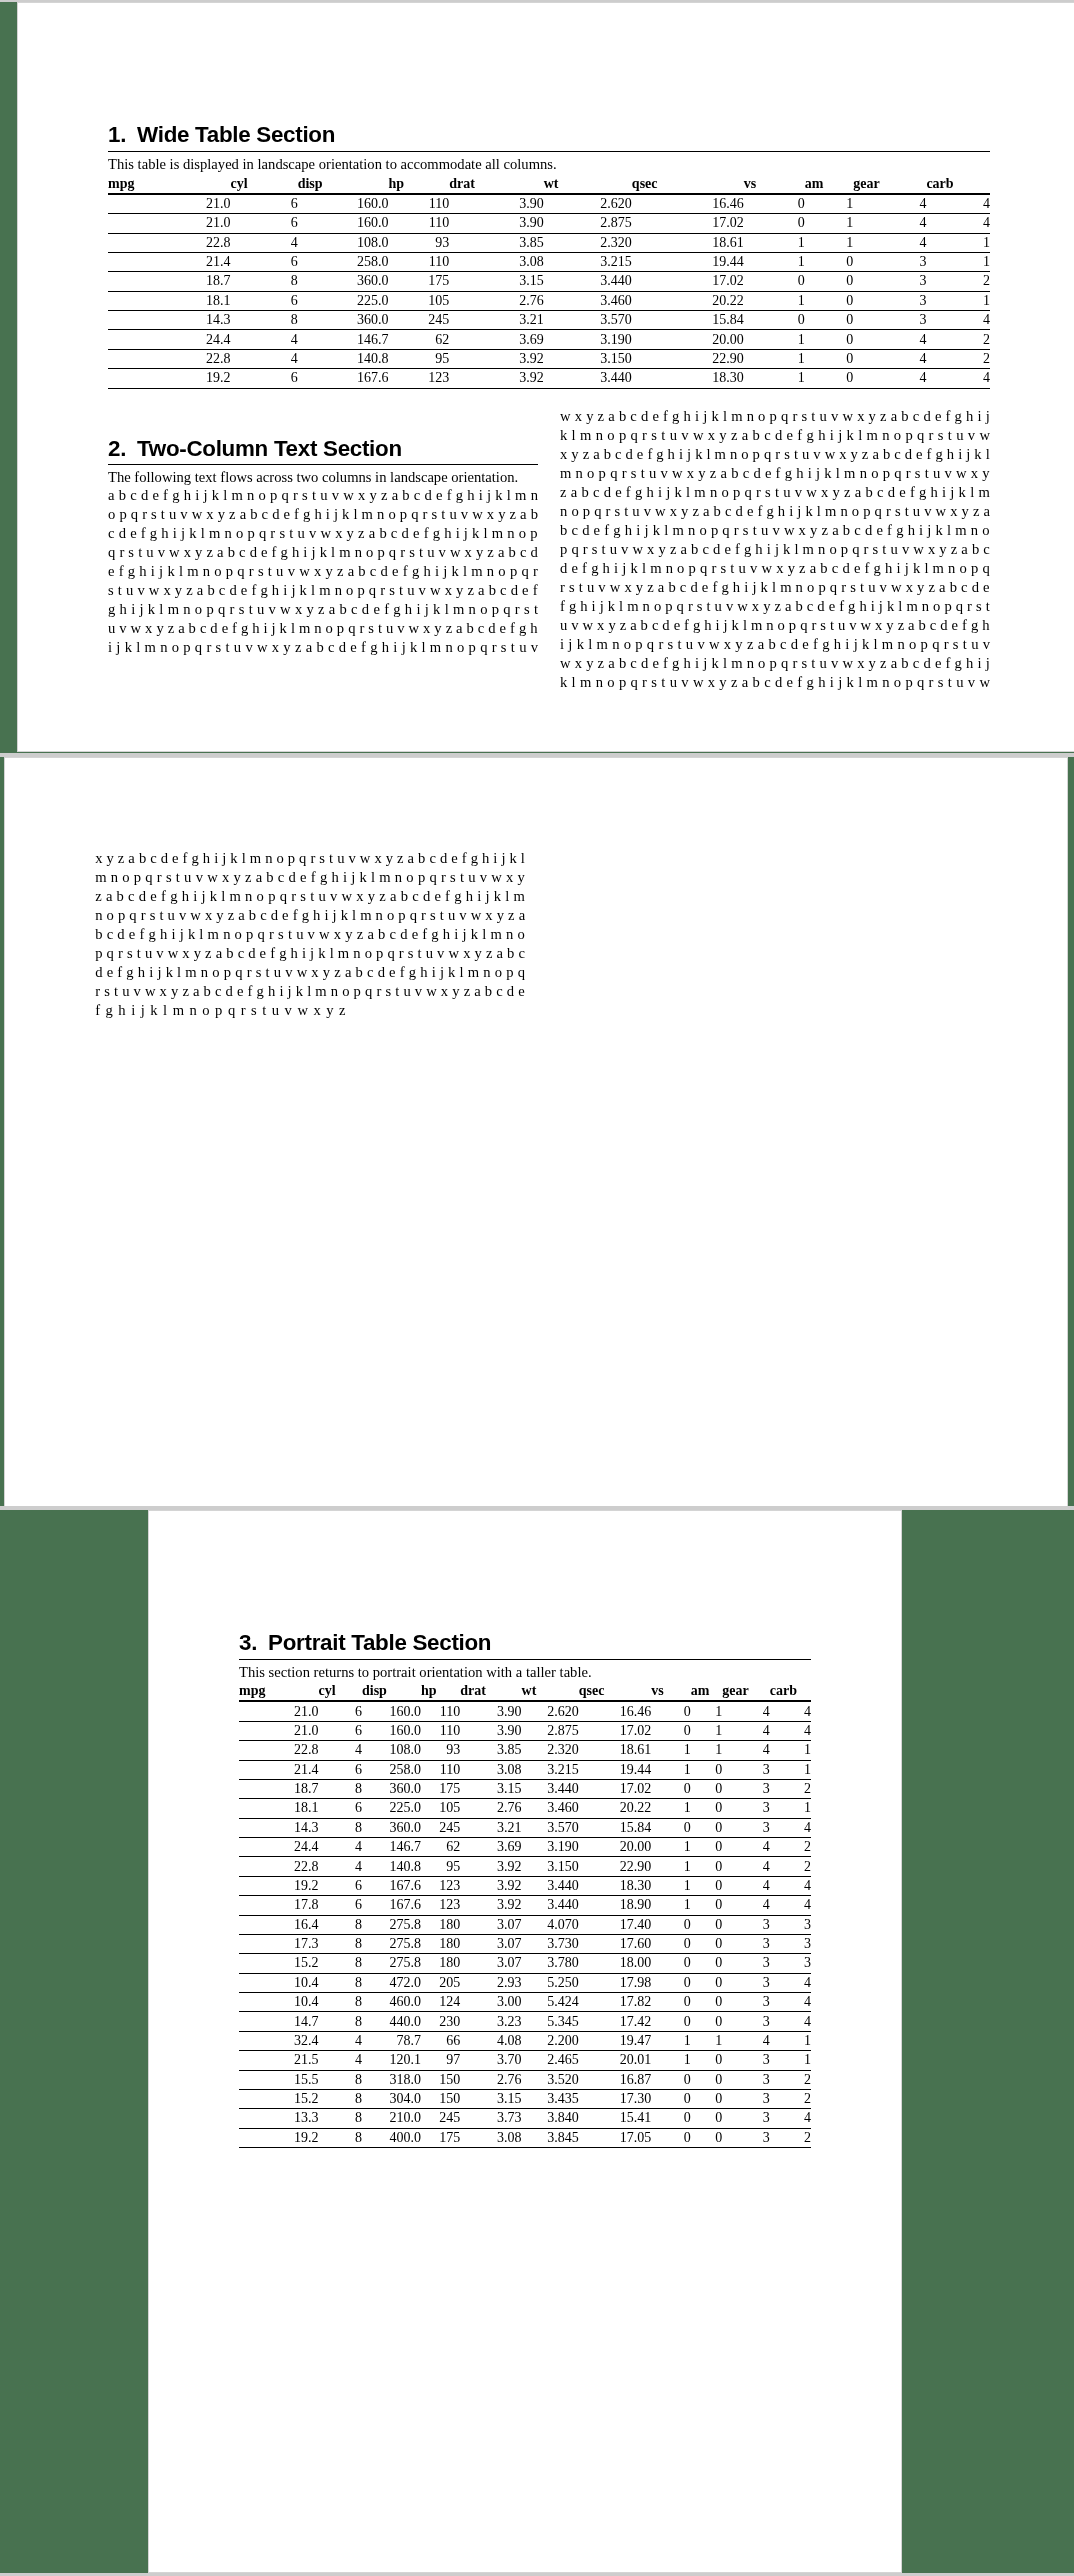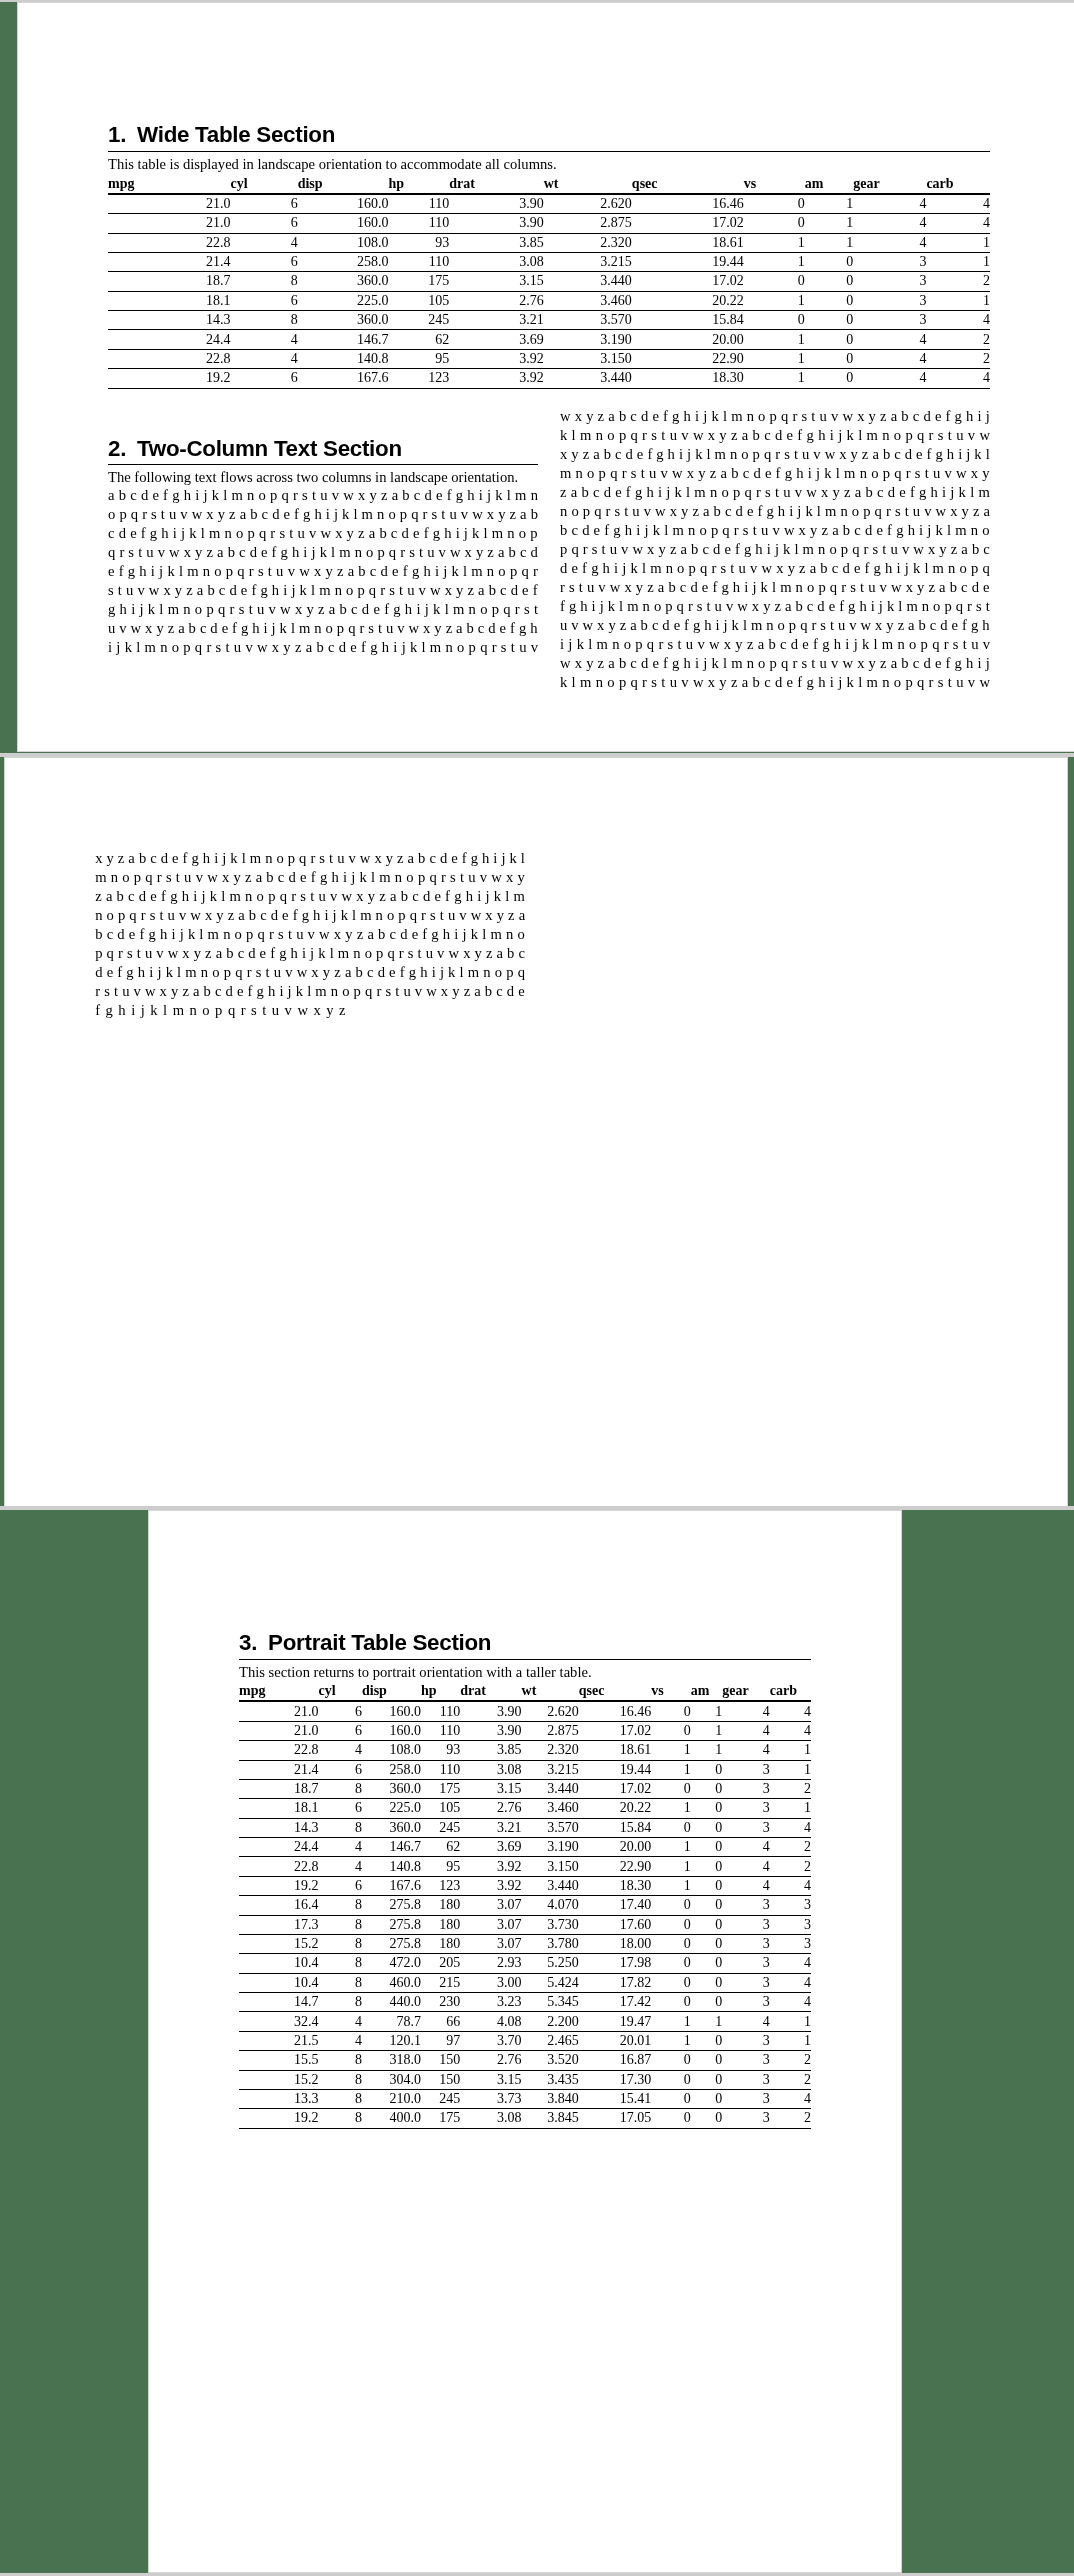--- a/index.html
+++ b/index.html
@@ -1779,20 +1779,33 @@
           <td>123</td>
           <td>3.92</td>
           <td>3.440</td>
           <td>18.30</td>
           <td>1</td>
           <td>0</td>
           <td>4</td>
           <td>4</td>
         </tr>
         <tr>
+          <td>17.8</td>
+          <td>6</td>
+          <td>167.6</td>
+          <td>123</td>
+          <td>3.92</td>
+          <td>3.440</td>
+          <td>18.90</td>
+          <td>1</td>
+          <td>0</td>
+          <td>4</td>
+          <td>4</td>
+        </tr>
+        <tr>
           <td>16.4</td>
           <td>8</td>
           <td>275.8</td>
           <td>180</td>
           <td>3.07</td>
           <td>4.070</td>
           <td>17.40</td>
           <td>0</td>
           <td>0</td>
           <td>3</td>
@@ -1834,21 +1847,21 @@
           <td>17.98</td>
           <td>0</td>
           <td>0</td>
           <td>3</td>
           <td>4</td>
         </tr>
         <tr>
           <td>10.4</td>
           <td>8</td>
           <td>460.0</td>
-          <td>215</td>
+          <td>124</td>
           <td>3.00</td>
           <td>5.424</td>
           <td>17.82</td>
           <td>0</td>
           <td>0</td>
           <td>3</td>
           <td>4</td>
         </tr>
         <tr>
           <td>14.7</td>

